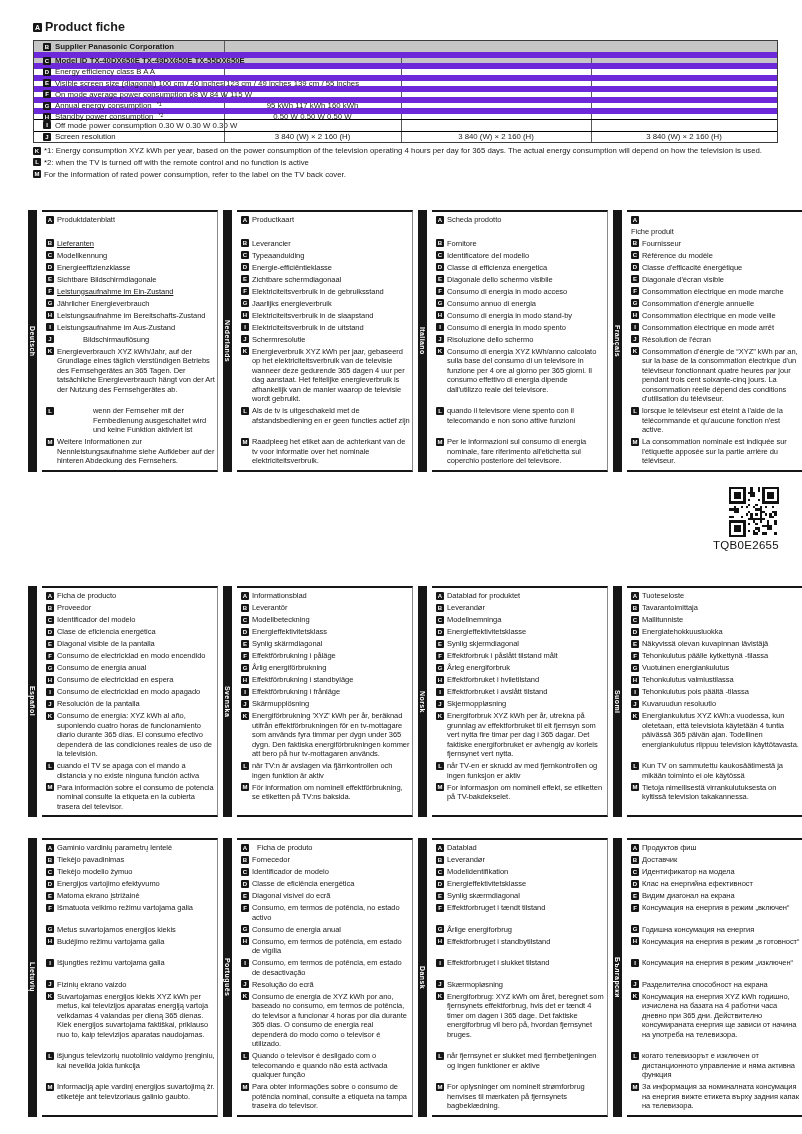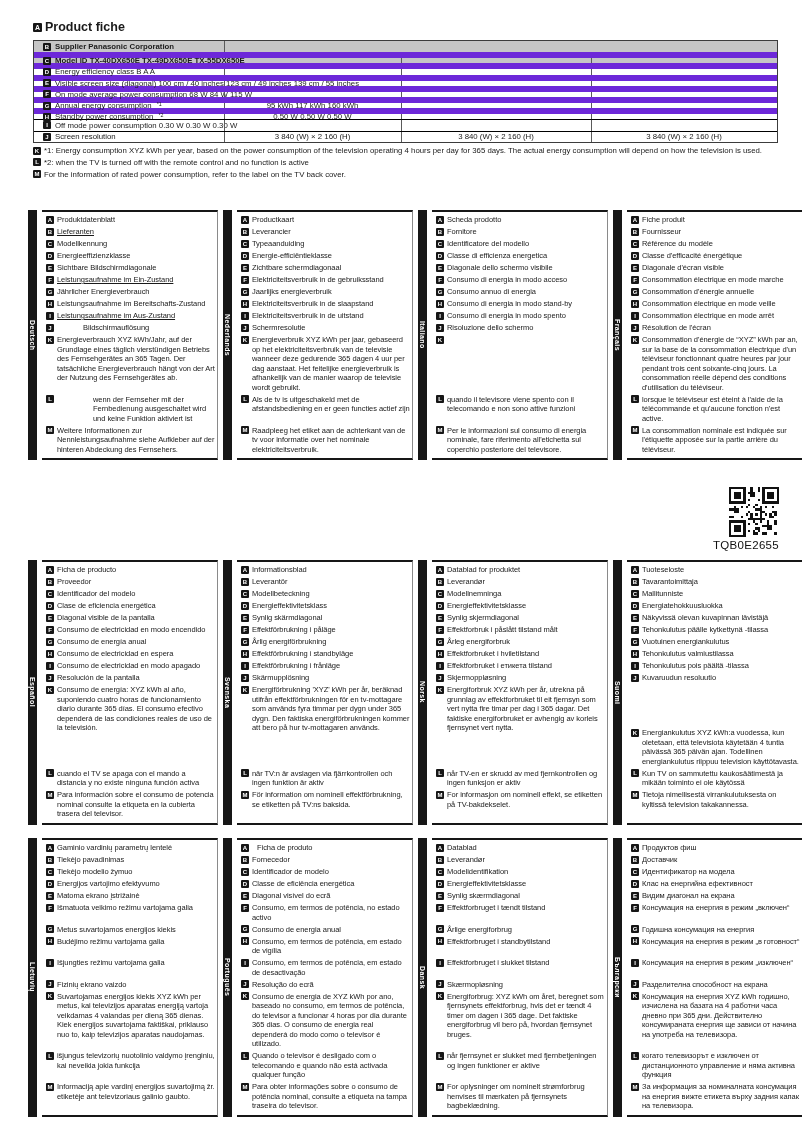--- a/index.html
+++ b/index.html
@@ -211,21 +211,21 @@
         <div class="itx">Leistungsaufnahme im Ein-Zustand</div>
       </div>
       <div class="lang-item" style="grid-area: 7 / 2;">
         <span class="lic">G</span>
         <div class="itx">Jährlicher Energieverbrauch</div>
       </div>
       <div class="lang-item" style="grid-area: 8 / 2;">
         <span class="lic">H</span>
         <div class="itx">Leistungsaufnahme im Bereitschafts-Zustand</div>
       </div>
-      <div class="lang-item" style="grid-area: 9 / 2; text-decoration: underline;">
+      <div class="lang-item" style="grid-area: 9 / 2;">
         <span class="lic">I</span>
         <div class="itx">Leistungsaufnahme im Aus-Zustand</div>
       </div>
       <div class="lang-item" style="grid-area: 10 / 2; gap: 29px;">
         <span class="lic">J</span>
         <div class="itx">Bildschirmauflösung</div>
       </div>
       <div class="lang-item" style="grid-area: 11 / 2;">
         <span class="lic">K</span>
         <div class="itx">Energieverbrauch XYZ kWh/Jahr, auf der Grundlage eines täglich vierstündigen Betriebs des Fernsehgerätes an 365 Tagen. Der tatsächliche Energieverbrauch hängt von der Art der Nutzung des Fernsehgerätes ab.</div>
@@ -331,33 +331,34 @@
       <div class="lang-item" style="grid-area: 9 / 6;">
         <span class="lic">I</span>
         <div class="itx">Consumo di energia in modo spento</div>
       </div>
       <div class="lang-item" style="grid-area: 10 / 6;">
         <span class="lic">J</span>
         <div class="itx">Risoluzione dello schermo</div>
       </div>
       <div class="lang-item" style="grid-area: 11 / 6;">
         <span class="lic">K</span>
+        <div class="itx">Consumo di energia XYZ kWh/anno calcolato sulla base del consumo di un televisore in funzione per 4 ore al giorno per 365 giorni. Il consumo effettivo di energia dipende dall'utilizzo reale del televisore.</div>
       </div>
       <div class="lang-item" style="grid-area: 12 / 6;">
         <span class="lic">L</span>
         <div class="itx">quando il televisore viene spento con il telecomando e non sono attive funzioni</div>
       </div>
       <div class="lang-item last" style="grid-area: 13 / 6;">
         <span class="lic">M</span>
         <div class="itx">Per le informazioni sul consumo di energia nominale, fare riferimento all'etichetta sul coperchio posteriore del televisore.</div>
       </div>
       <div class="lang-bar" style="grid-area: 1 / 7 / span 13;">
         <span>Français</span>
       </div>
-      <div class="lang-item first" style="grid-area: 1 / 8;">
+      <div class="lang-item first" style="grid-area: 1 / 8; flex-direction: column;">
         <span class="lic">A</span>
         <div class="itx">Fiche produit</div>
       </div>
       <div class="lang-item" style="grid-area: 2 / 8;">
         <span class="lic">B</span>
         <div class="itx">Fournisseur</div>
       </div>
       <div class="lang-item" style="grid-area: 3 / 8;">
         <span class="lic">C</span>
         <div class="itx">Référence du modèle</div>
@@ -396,21 +397,21 @@
       </div>
       <div class="lang-item" style="grid-area: 12 / 8;">
         <span class="lic">L</span>
         <div class="itx">lorsque le téléviseur est éteint à l'aide de la télécommande et qu'aucune fonction n'est active.</div>
       </div>
       <div class="lang-item last" style="grid-area: 13 / 8;">
         <span class="lic">M</span>
         <div class="itx">La consommation nominale est indiquée sur l'étiquette apposée sur la partie arrière du téléviseur.</div>
       </div>
     </div>
-  <div class="lang-row" style="top:560px">
+  <div class="lang-row" style="top:586px">
       <div class="lang-bar" style="grid-area: 1 / 1 / span 13;">
         <span>Español</span>
       </div>
       <div class="lang-item first" style="grid-area: 1 / 2;">
         <span class="lic">A</span>
         <div class="itx">Ficha de producto</div>
       </div>
       <div class="lang-item" style="grid-area: 2 / 2;">
         <span class="lic">B</span>
         <div class="itx">Proveedor</div>
@@ -544,21 +545,21 @@
       <div class="lang-item" style="grid-area: 7 / 6;">
         <span class="lic">G</span>
         <div class="itx">Årleg energiforbruk</div>
       </div>
       <div class="lang-item" style="grid-area: 8 / 6;">
         <span class="lic">H</span>
         <div class="itx">Effektforbruket i hviletilstand</div>
       </div>
       <div class="lang-item" style="grid-area: 9 / 6;">
         <span class="lic">I</span>
-        <div class="itx">Effektforbruket i етикета tilstand</div>
+        <div class="itx">Effektforbruket i avslått tilstand</div>
       </div>
       <div class="lang-item" style="grid-area: 10 / 6;">
         <span class="lic">J</span>
         <div class="itx">Skjermoppløsning</div>
       </div>
       <div class="lang-item" style="grid-area: 11 / 6;">
         <span class="lic">K</span>
         <div class="itx">Energiforbruk XYZ kWh per år, utrekna på grunnlag av effektforbruket til eit fjernsyn som vert nytta fire timar per dag i 365 dagar. Det faktiske energiforbruket er avhengig av korleis fjernsynet vert nytta.</div>
       </div>
       <div class="lang-item" style="grid-area: 12 / 6;">
@@ -605,21 +606,21 @@
         <div class="itx">Tehonkulutus valmiustilassa</div>
       </div>
       <div class="lang-item" style="grid-area: 9 / 8;">
         <span class="lic">I</span>
         <div class="itx">Tehonkulutus pois päältä -tilassa</div>
       </div>
       <div class="lang-item" style="grid-area: 10 / 8;">
         <span class="lic">J</span>
         <div class="itx">Kuvaruudun resoluutio</div>
       </div>
-      <div class="lang-item" style="grid-area: 11 / 8; margin-top: 43px;">
+      <div class="lang-item" style="grid-area: 11 / 8;">
         <span class="lic">K</span>
         <div class="itx">Energiankulutus XYZ kWh:a vuodessa, kun oletetaan, että televisiota käytetään 4 tuntia päivässä 365 päivän ajan. Todellinen energiankulutus riippuu television käyttötavasta.</div>
       </div>
       <div class="lang-item" style="grid-area: 12 / 8;">
         <span class="lic">L</span>
         <div class="itx">Kun TV on sammutettu kaukosäätimestä ja mikään toiminto ei ole käytössä</div>
       </div>
       <div class="lang-item last" style="grid-area: 13 / 8;">
         <span class="lic">M</span>
         <div class="itx">Tietoja nimellisestä virrankulutuksesta on kyltissä television takakannessa.</div>

